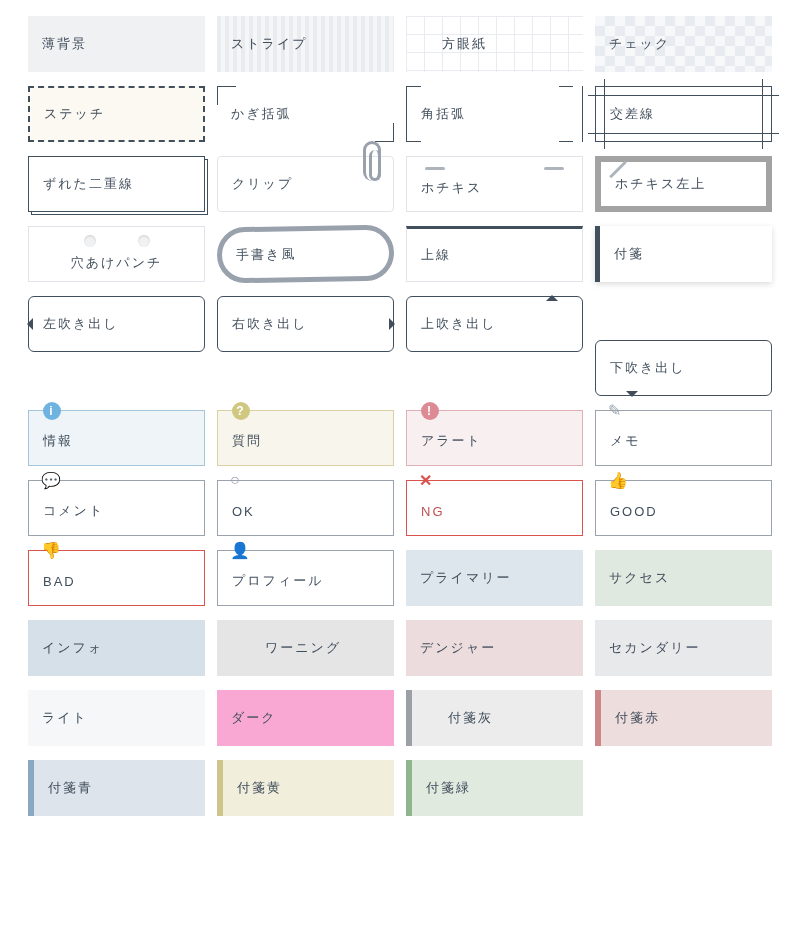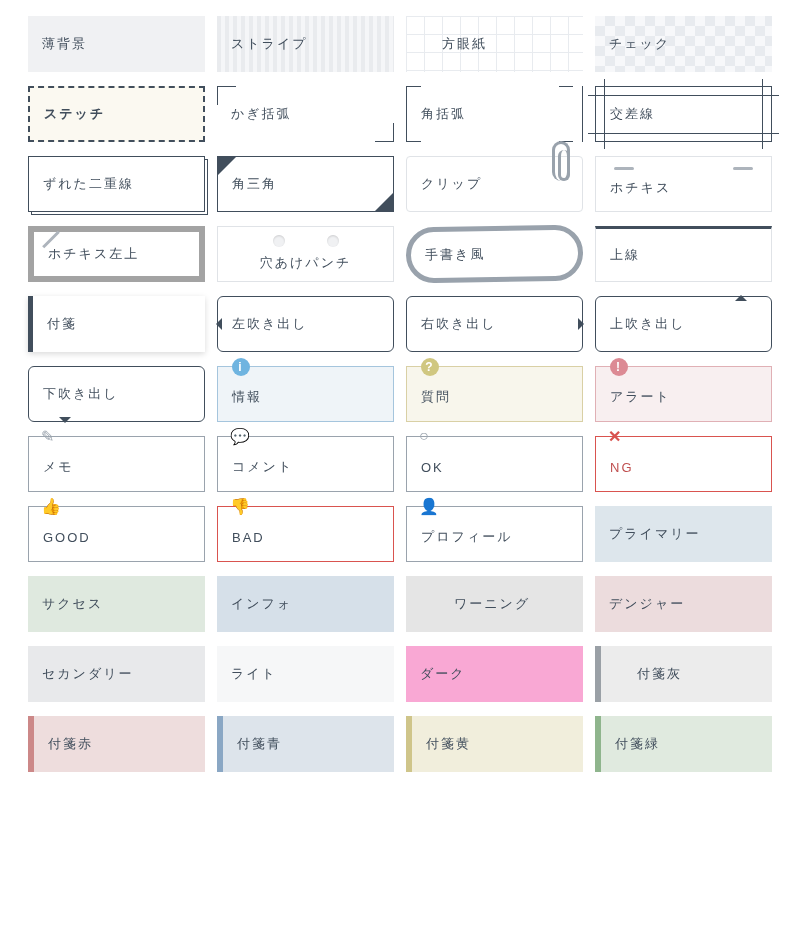--- a/index.html
+++ b/index.html
@@ -39,21 +39,20 @@
     linear-gradient(45deg, #e8ebef 25%, transparent 25%, transparent 75%, #e8ebef 75%),
     linear-gradient(45deg, #e8ebef 25%, #f7f8fa 25%, #f7f8fa 75%, #e8ebef 75%);
   background-size: 20px 20px;
   background-position: 0 0, 10px 10px;
 }
 
 
 .stitch {
   border: 2px dashed #414e5c;
   background: #fbf9f1;
-  font-weight: bold;
 }
 .kakko::before, .kakko::after {
   content: ""; position: absolute; width: 18px; height: 18px;
   border: 1px solid #414e5c;
 }
 .kakko::before { top: 0; left: 0; border-right: none; border-bottom: none; }
 .kakko::after { bottom: 0; right: 0; border-left: none; border-top: none; }
 .kakukakko { border: 1px solid #414e5c; border-top: none; border-bottom: none; position: relative; }
 .kakukakko::before, .kakukakko::after {
   content: ""; position: absolute; width: 14px; height: 1px; background: #414e5c;
@@ -114,21 +113,21 @@
 .speech-r::before {
   content: ""; position: absolute; right: -8px; top: 50%; margin-top: -6px;
   border: 6px solid transparent; border-left-color: #414e5c;
 }
 .speech-t::before {
   content: ""; position: absolute; top: -8px; right: 24px;
   border: 6px solid transparent; border-bottom-color: #414e5c;
 }
 
 
-.speech-b { border: 1px solid #414e5c; border-radius: 6px; position: relative; }
+.speech-b { border: 1px solid #414e5c; border-radius: 6px; position: relative; margin-top: 44px; }
 .speech-b::before {
   content: ""; position: absolute; bottom: -8px; left: 30px;
   border: 6px solid transparent; border-top-color: #414e5c;
 }
 .badge-box { border: 1px solid; position: relative; padding-top: 6px; }
 .badge-box .badge {
   position: absolute; top: -9px; left: 14px; width: 18px; height: 18px; border-radius: 50%;
   color: #fff; font-size: 12px; font-weight: bold; display: flex; align-items: center; justify-content: center;
 }
 .info-b { background: #eff4f8; border-color: #a5c5dd; }
@@ -201,23 +200,20 @@
   <div class="cell kakukakko">
       <span>角括弧</span>
     </div>
   <div class="cell cross">
       <span>交差線</span>
     </div>
 
   <div class="cell offset-double">
       <span>ずれた二重線</span>
     </div>
-  <div class="cell corner-tri">
-      <span>角三角</span>
-    </div>
   <div class="cell clip">
       <span class="clip-icon"></span>
       <span>クリップ</span>
     </div>
   <div class="cell staple">
       <span class="pins">
         <i></i>
         <i></i>
       </span>
       <span>ホチキス</span>

